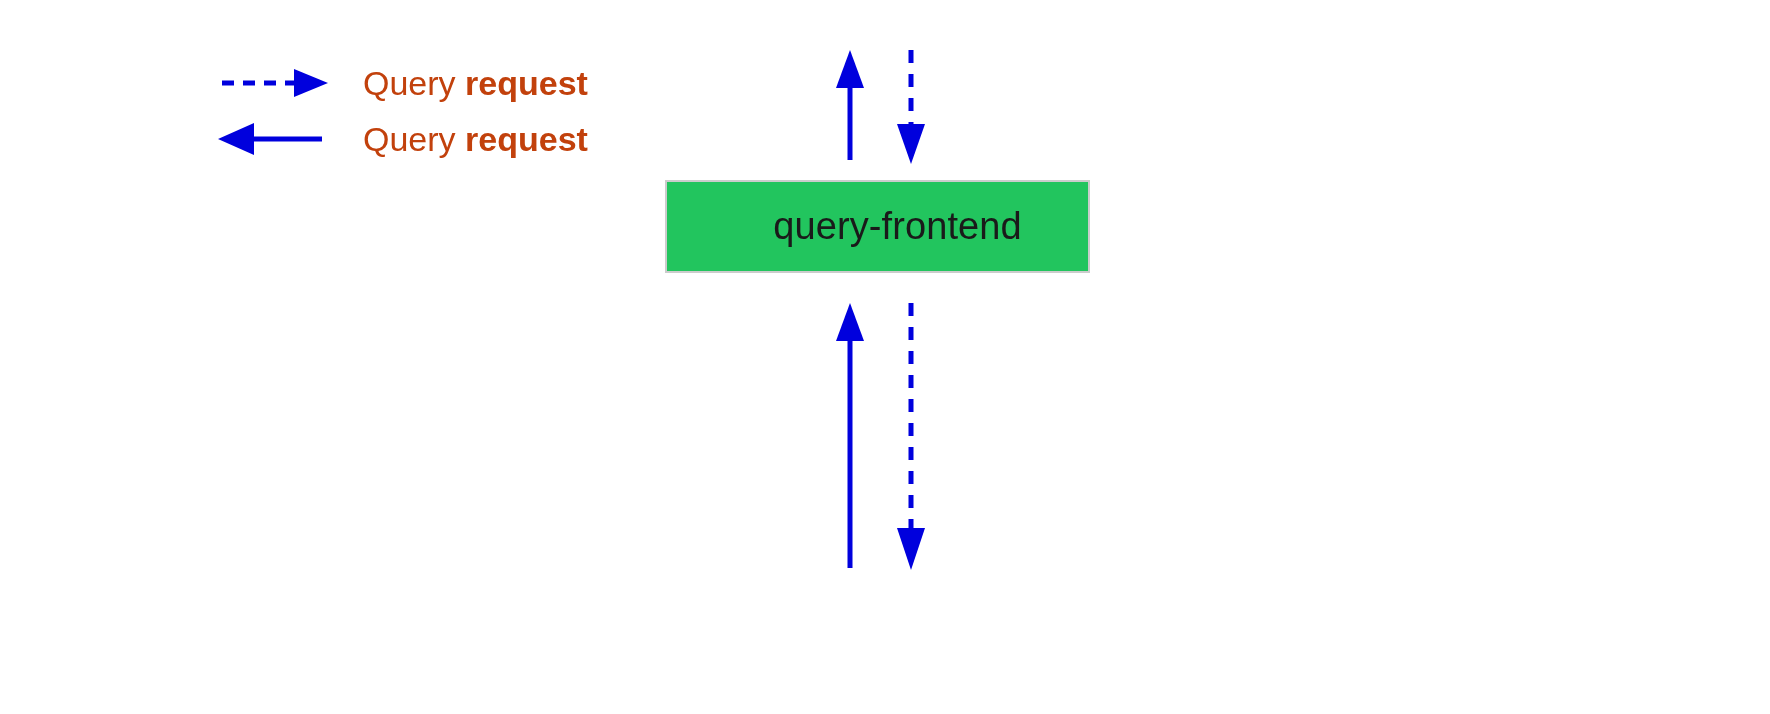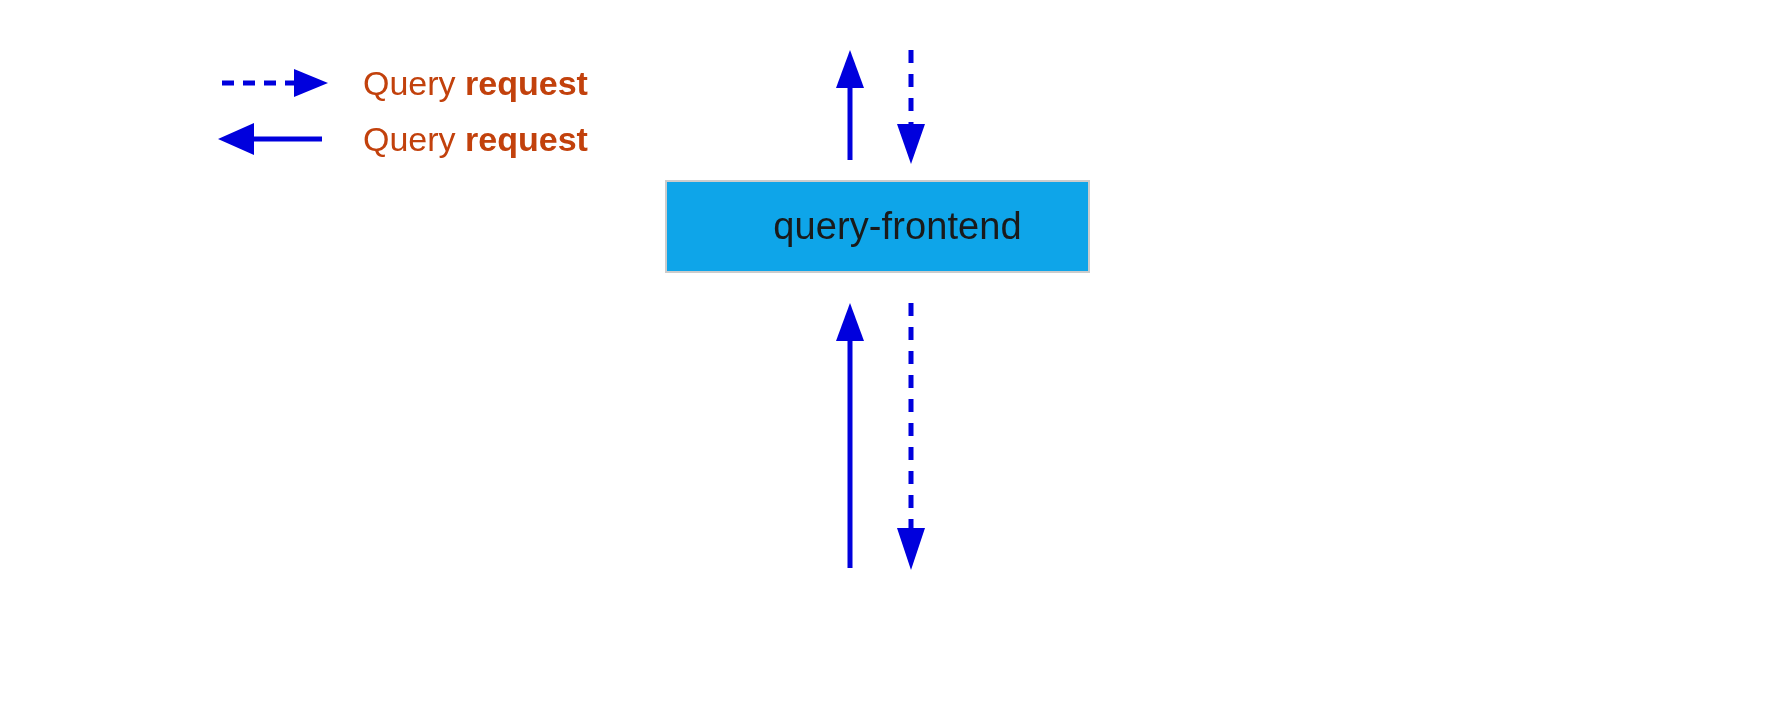--- a/index.html
+++ b/index.html
@@ -55,21 +55,21 @@
     font-weight: 700;
   }
 
   
   .node-box {
     position: absolute;
     left: 665px;
     width: 425px;
     height: 93px;
     box-sizing: border-box;
-    background: #0ea5e9;
+    background: #22c55e;
     border: 2px solid #cccccc;
     display: flex;
     align-items: center;
     justify-content: center;
     padding-left: 40px;
   }
   .node-label {
     font-size: 38px;
     color: #1a1a1a;
     font-weight: 400;

